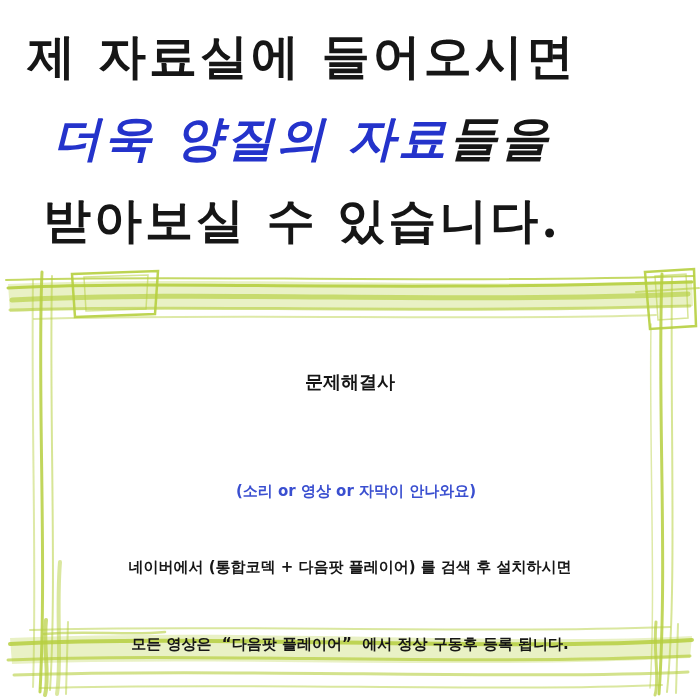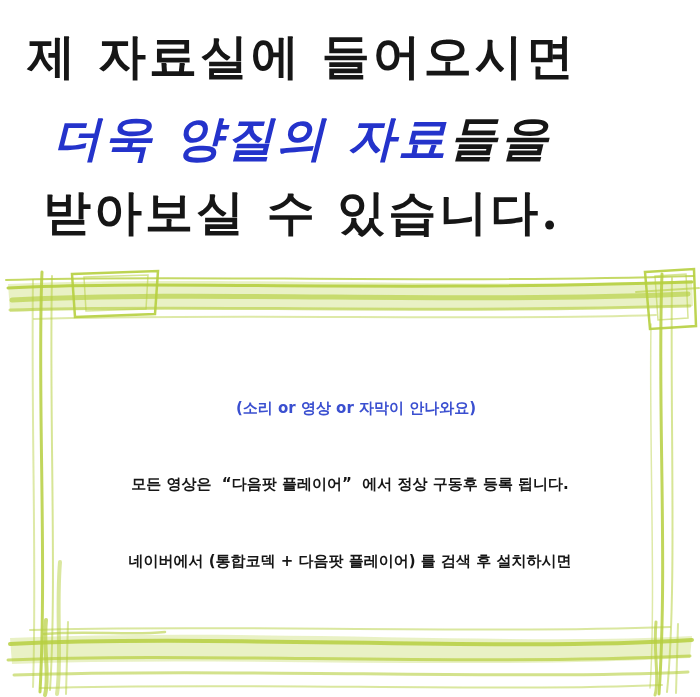--- a/index.html
+++ b/index.html
@@ -18,21 +18,21 @@
     font-family:"DejaVu Serif", serif;
     font-weight:700;
     font-size:48px;
     letter-spacing:3px;
     color:var(--text-black);
     line-height:60px;
     white-space:pre-wrap;
   }
   .hero-line.l1 { margin-top:26px; }
   .hero-line.l2 { margin-top:22px;font-style:italic; }
-  .hero-line.l3 { margin-top:14px; }
+  .hero-line.l3 { margin-top:22px; }
   .hero .blue { color:var(--hero-blue); }
 
   
   .panel { position:absolute; top:262px; left:0; width:700px; height:435px; }
   .border-svg { position:absolute; top:0; left:0; width:700px; height:435px; }
   .border-svg path.g { stroke:var(--sketch-green); fill:none; stroke-linecap:round; }
   .border-svg path.gf { fill:var(--sketch-green); stroke:none; opacity:0.30; }
 
   .panel-content {
     position:absolute; top:57px; left:55px; width:590px;
@@ -92,24 +92,25 @@
       <path class="g" d="M40,426 C240,420 500,430 662,423" stroke-width="2" opacity="0.5"></path>
 
       <path class="g" d="M46,358 C43,385 50,415 45,433" stroke-width="4" opacity="0.7"></path>
       <path class="g" d="M68,360 L66,432" stroke-width="2" opacity="0.5"></path>
       <path class="g" d="M44,372 C90,368 130,374 165,370" stroke-width="2.5" opacity="0.6"></path>
       <path class="g" d="M656,360 C653,390 660,418 655,433" stroke-width="3" opacity="0.7"></path>
       <path class="g" d="M678,362 L676,431" stroke-width="2" opacity="0.5"></path>
     </svg>
 
     <div class="panel-content">
+      <div class="panel-title">문제해결사</div>
 
       <div class="sub1">(소리 or 영상 or 자막이 안나와요)</div>
+      <div class="p-line">네이버에서 (통합코덱 + 다음팟 플레이어) 를 검색 후 설치하시면</div>
       <div class="p-line">모든 영상은  “다음팟 플레이어”  에서 정상 구동후 등록 됩니다.</div>
-      <div class="p-line">네이버에서 (통합코덱 + 다음팟 플레이어) 를 검색 후 설치하시면</div>
       
       
       
 
       
       
       
       
     </div>
   </div>

